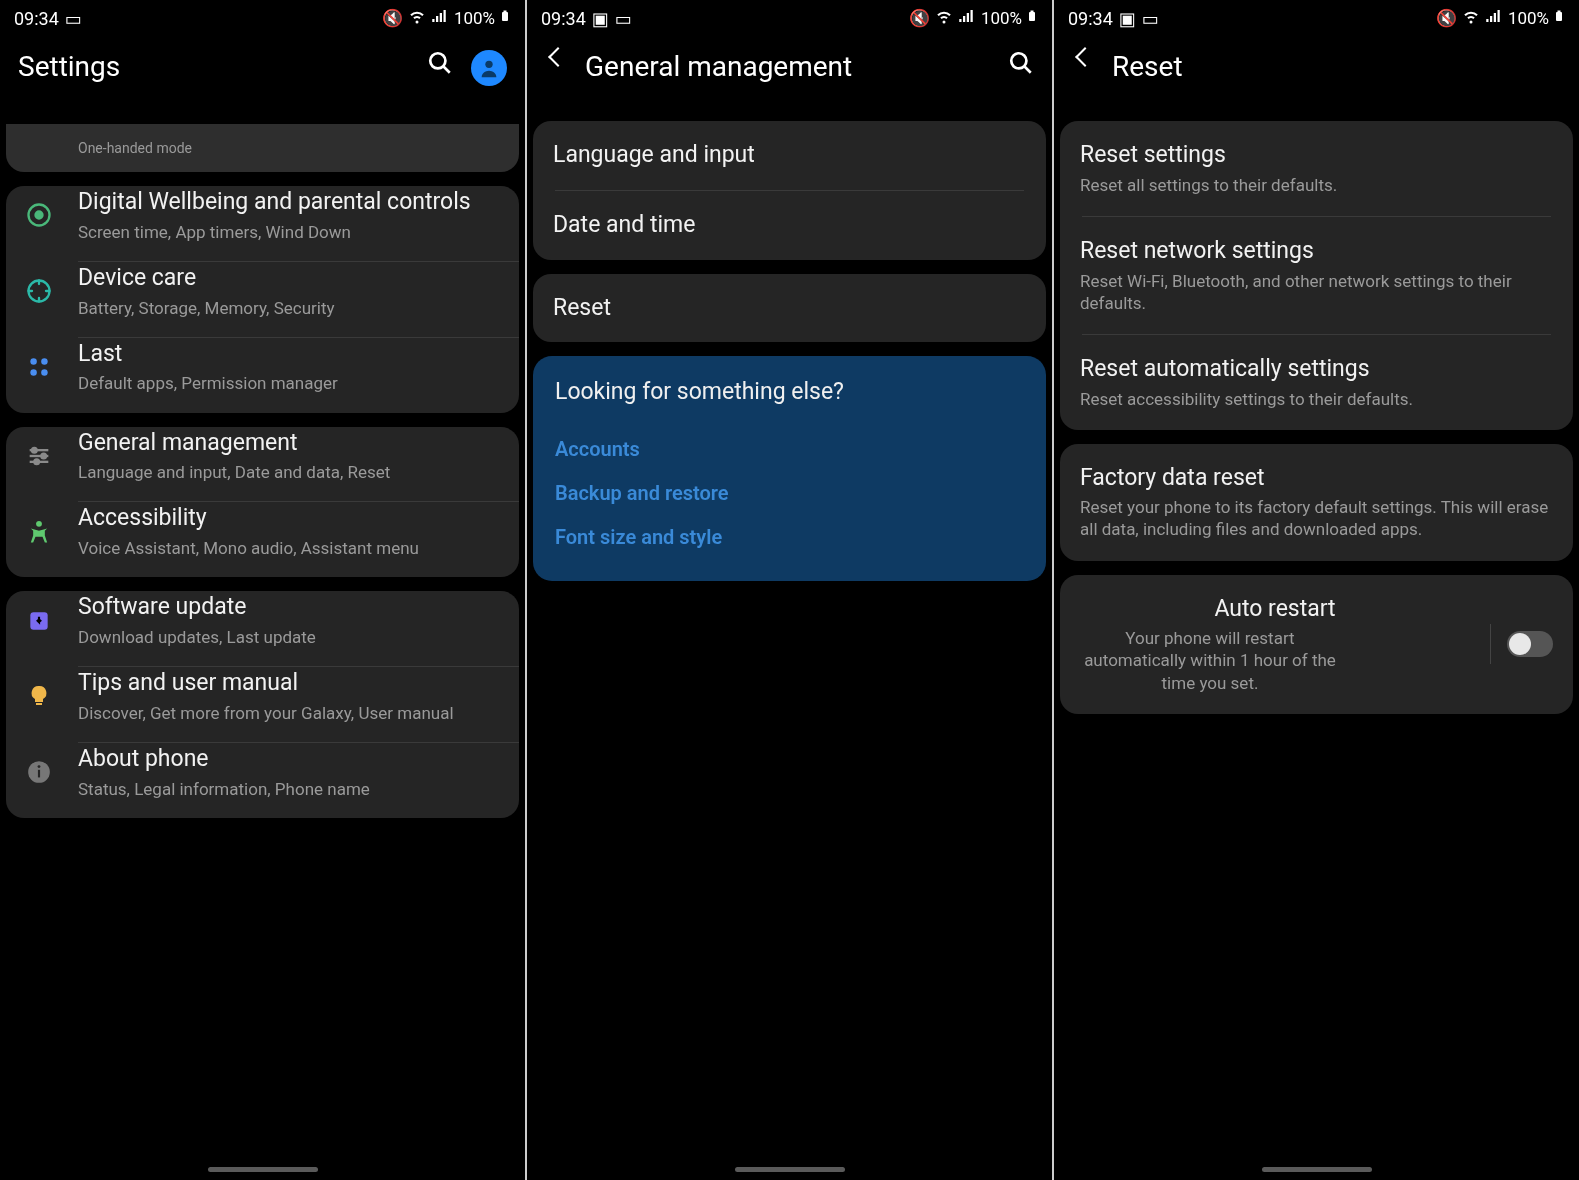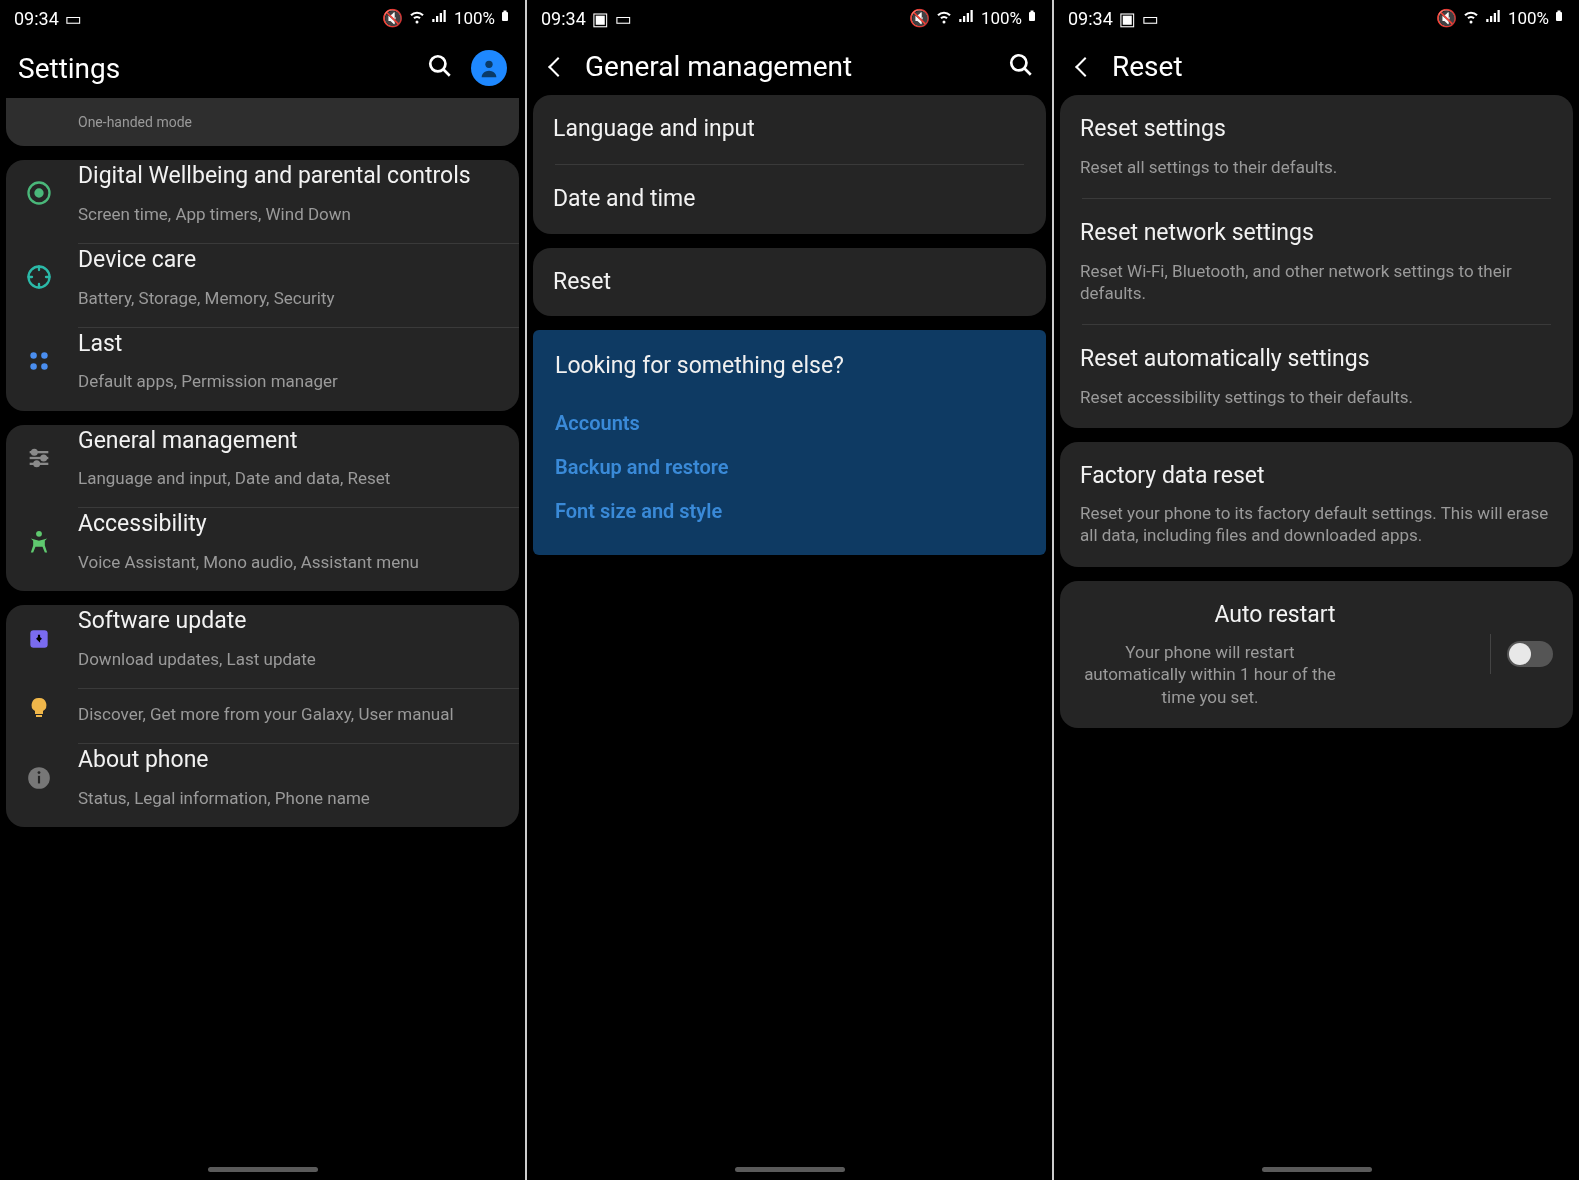--- a/index.html
+++ b/index.html
@@ -26,22 +26,22 @@
     color: #fff;
     font-size: 18px;
     padding: 6px 14px 4px;
     height: 34px;
   }
   .status-left { display: flex; align-items: center; gap: 6px; }
   .status-right { display: flex; align-items: center; gap: 4px; font-size: 17px;}
   .status-right .pct { margin-left: 2px; }
   .header {
     display: flex;
-    align-items: center;
-    padding: 16px 18px 12px;
+    align-items: flex-start;
+    padding: 16px 18px 38px;
     gap: 18px;
   }
   .header .title {
     color: #fff;
     font-size: 28px;
     font-weight: 400;
     flex: 1;
   }
   .header .back {
     color: #fff;
@@ -95,38 +95,38 @@
   }
   .row .texts { flex: 1; }
   .row .title {
     color: #f2f2f2;
     font-size: 23px;
     line-height: 1.25;
   }
   .row .sub {
     color: #9a9a9a;
     font-size: 17px;
-    margin-top: 12px;
+    margin-top: 4px;
     line-height: 1.3;
   }
   .divider {
     height: 1px;
     background: #3a3a3a;
     margin-left: 72px;
     margin-right: 0;
   }
   .divider.full { margin-left: 22px; margin-right: 22px; }
   .partial-row {
     padding: 16px 20px 16px 72px;
     color: #9a9a9a;
     font-size: 14px;
   }
   .looking-card {
     background: #0e3a63;
-    border-radius: 6px;
+    border-radius: 19px;
     padding: 22px 22px;
   }
   .looking-title {
     color: #f0f0f0;
     font-size: 23px;
     margin-bottom: 22px;
   }
   .looking-link {
     color: #3a8ad8;
     font-size: 20px;
@@ -321,20 +321,21 @@
       </div>
       <div class="divider"></div>
       <div class="row">
         <span class="icon-slot ic-yellow">
           <svg width="24" height="24" viewBox="0 0 24 24" fill="currentColor">
               <path d="M12 2a7 7 0 00-4 13v3h8v-3a7 7 0 00-4-13z"></path>
               <rect x="9" y="19" width="6" height="2"></rect>
             </svg>
         </span>
         <div class="texts">
+          <div class="title">Tips and user manual</div>
           <div class="sub">Discover, Get more from your Galaxy, User manual</div>
         </div>
       </div>
       <div class="divider"></div>
       <div class="row">
         <span class="icon-slot ic-dgrey">
           <svg width="26" height="26" viewBox="0 0 24 24" fill="currentColor">
               <circle cx="12" cy="12" r="10"></circle>
               <rect x="11" y="10" width="2" height="7" fill="#252525"></rect>
               <circle cx="12" cy="7" r="1.3" fill="#252525"></circle>

